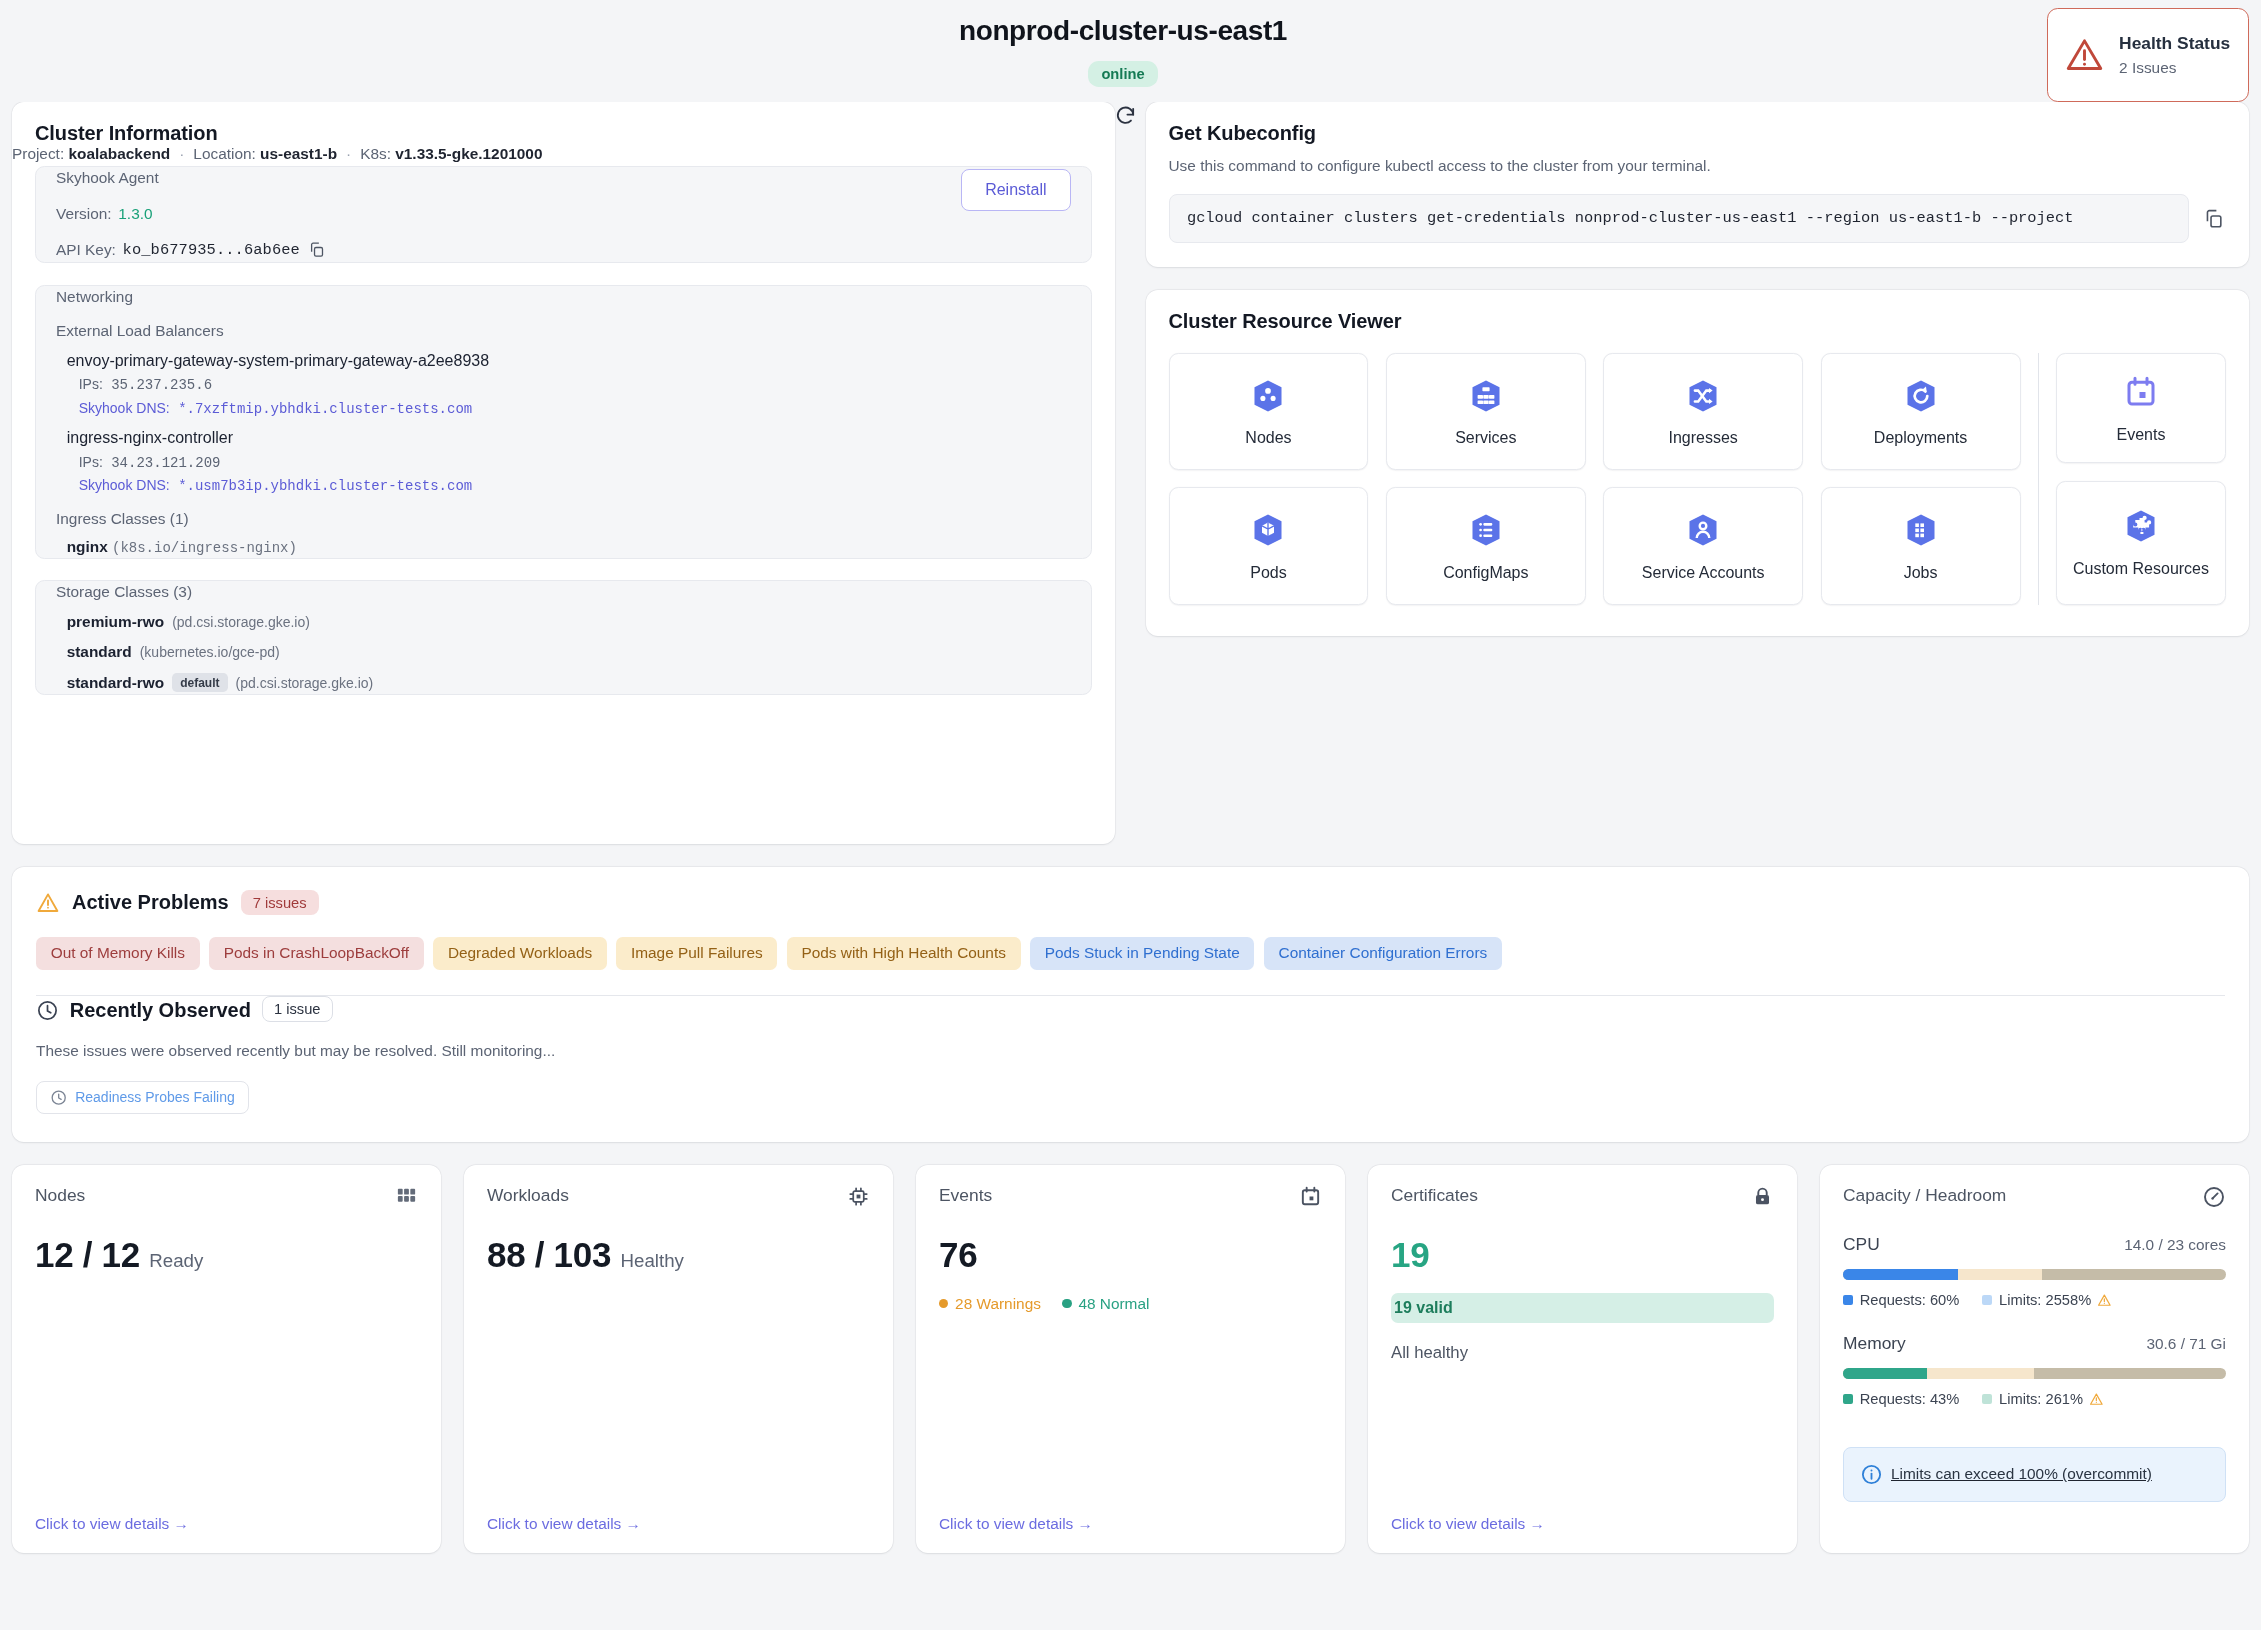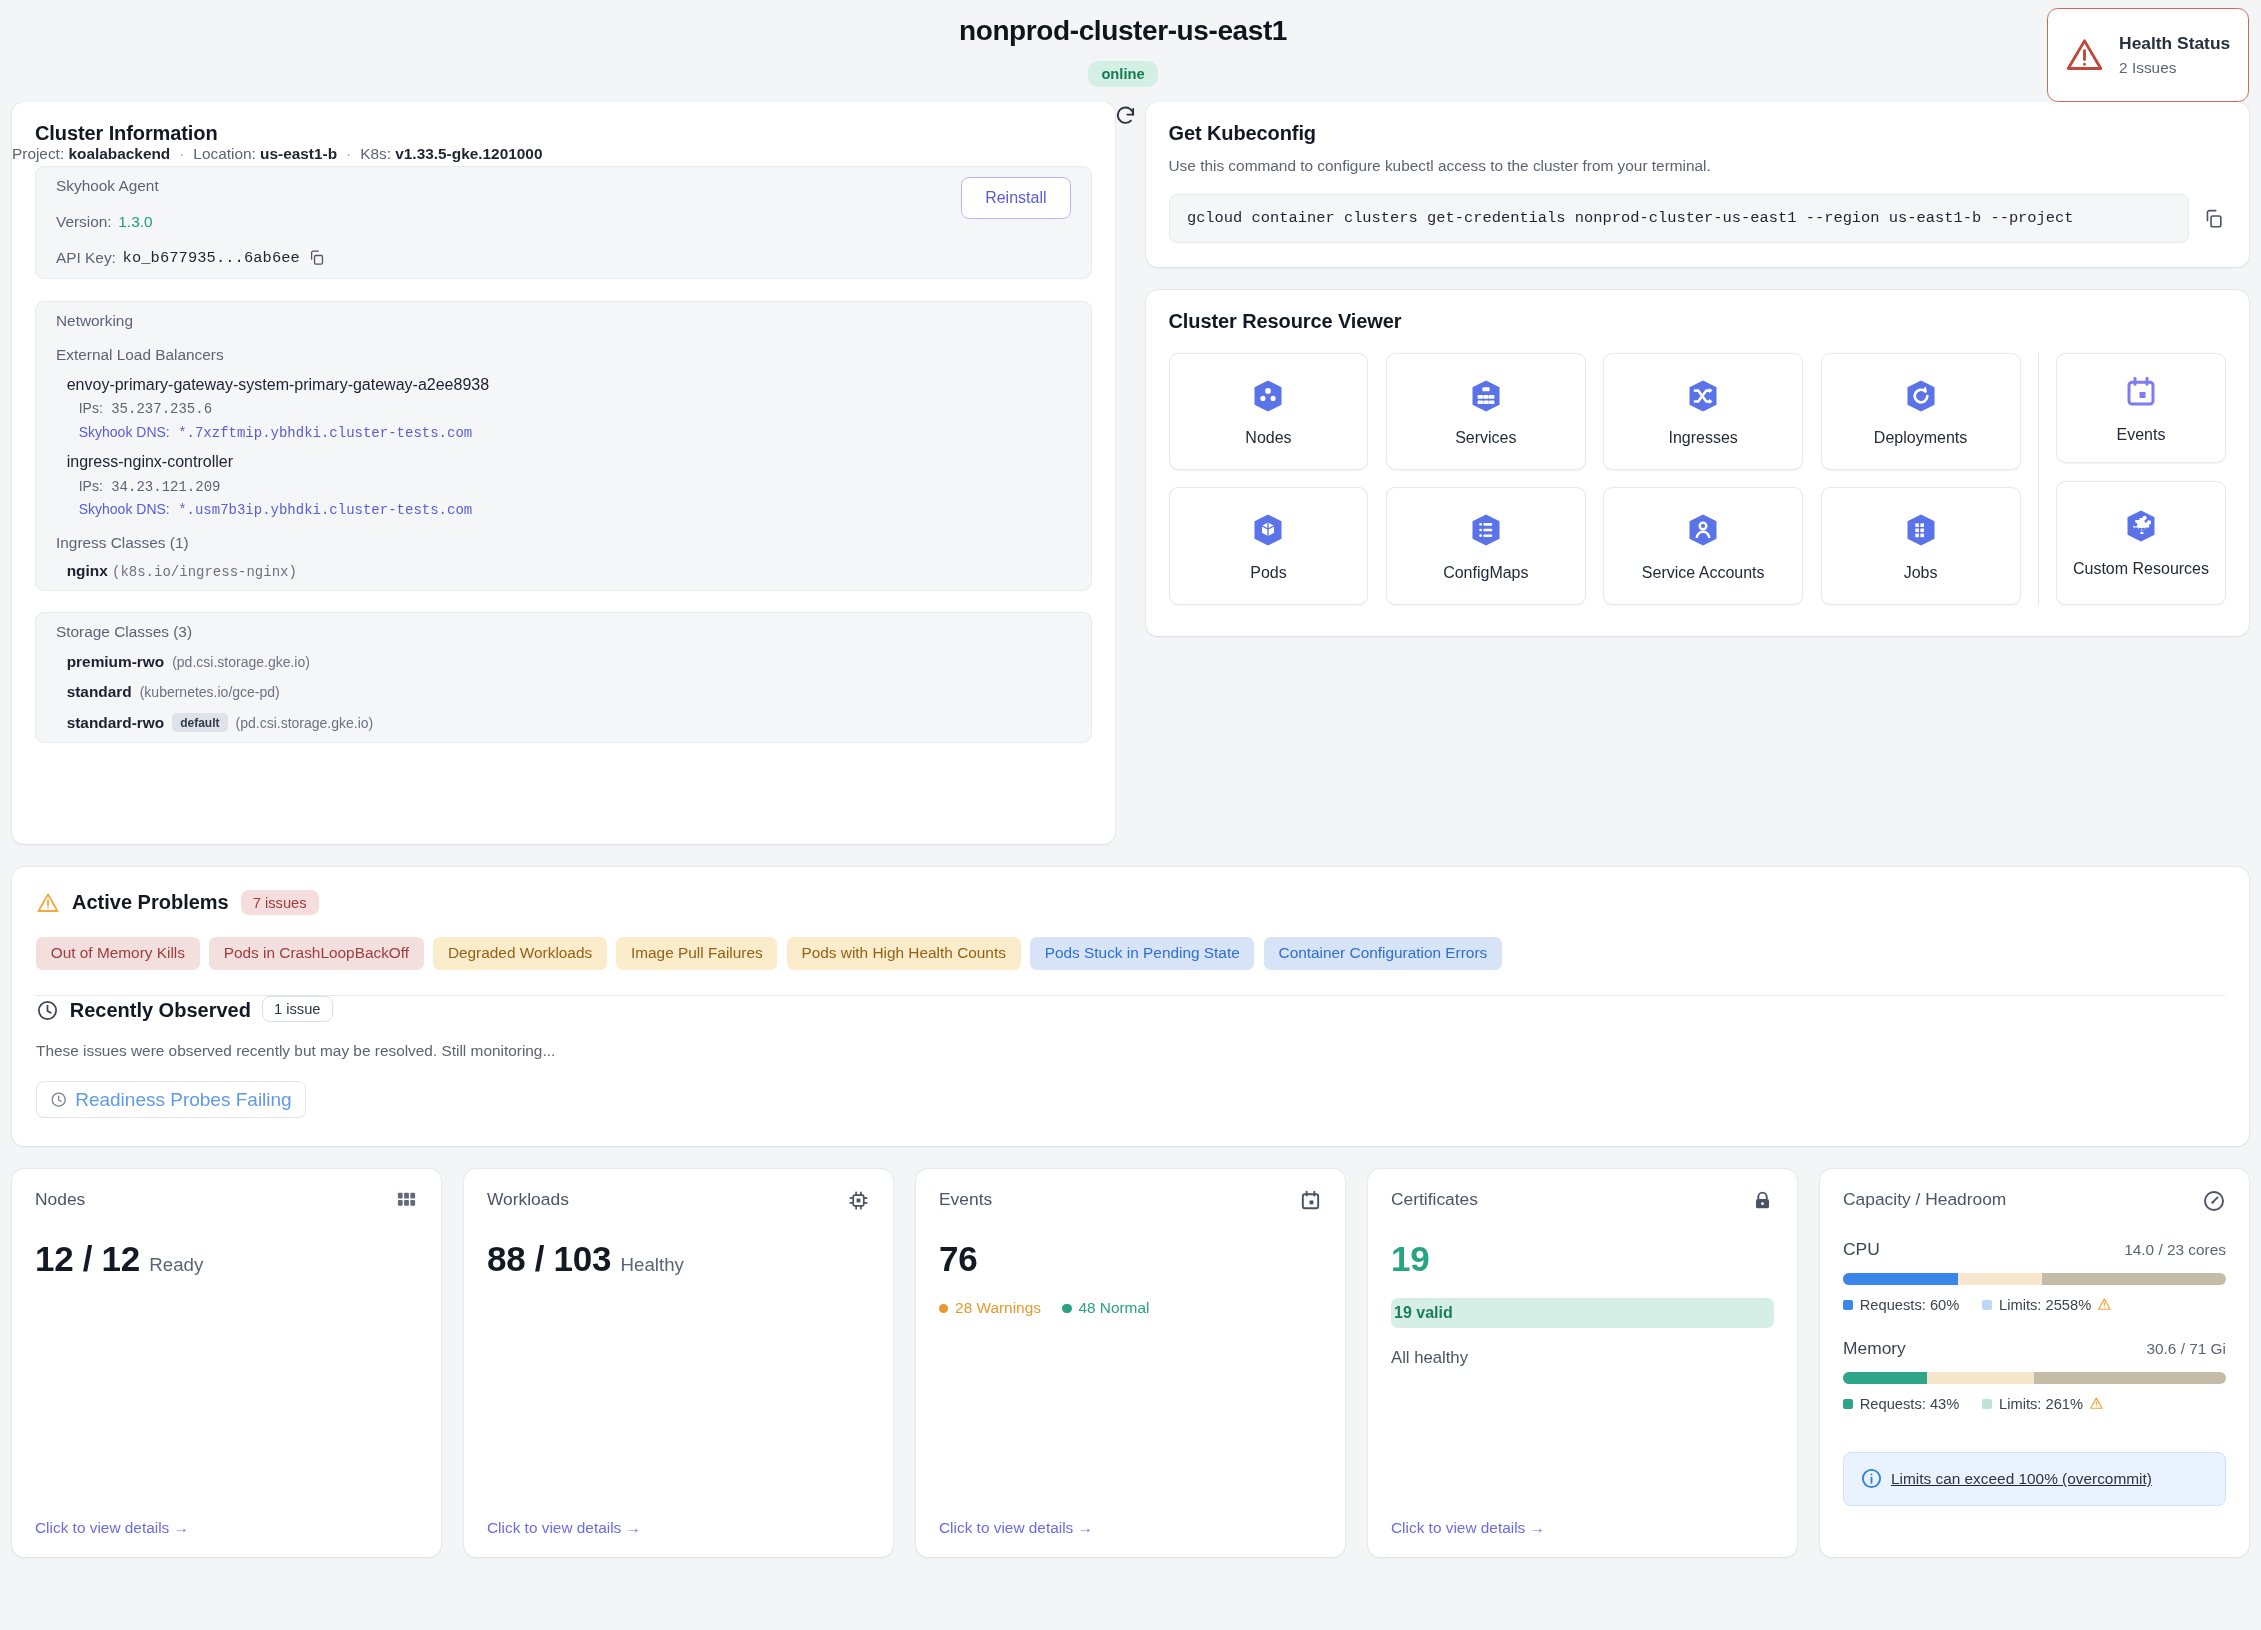--- a/index.html
+++ b/index.html
@@ -55,21 +55,21 @@
   .card {
     background: #fff;
     border-radius: 12px;
     box-shadow: 0 0.7px 2px rgba(16,22,38,0.08), 0 0 0 0.7px rgba(16,22,38,0.045);
   }
   .card-title { font-size: 20px; font-weight: 700; color: #131823; letter-spacing: -0.1px; }
 
   .cluster-info { padding: 20px 23px 27px 23px; min-height: 742px; }
   .subpanel {
     background: #f5f6f8; border: 0.7px solid #e7e9ee; border-radius: 9.4px;
-    margin-top: 21.4px; padding: 10px 20px;
+    margin-top: 21.4px; padding: 2px 20px;
   }
   .sp-label { font-size: 15.4px; color: #5c6474; }
   .agent-row { display: flex; align-items: flex-start; }
   .agent-left { flex: 1; }
   .agent-line { margin-top: 17.4px; font-size: 15.4px; color: #5c6474; display: flex; align-items: center; gap: 6.7px; }
   .version-val { color: #1aa179; font-weight: 500; }
   .apikey-val { font-family: "Liberation Mono", monospace; font-size: 15.4px; color: #1f2430; letter-spacing: 0.1px; }
   .copy-btn { cursor: pointer; display: inline-flex; padding: 1.3px; }
   .reinstall-btn {
     border: 0.7px solid #b9b6f5; color: #5b5bd6; background: #fff;
@@ -135,21 +135,21 @@
   .tag.blue { background: #d7e4f8; color: #2f6fd0; }
 
   .divider-h { height: 0.7px; background: #e5e7ec; margin: 25.4px 0 0 0; }
   .recent-head { display: flex; align-items: flex-end; gap: 10.7px; }
   .recent-desc { font-size: 15.4px; color: #5c6474; margin-top: 20px; }
   .chip-recent {
     display: inline-flex; align-items: center; gap: 7.4px;
     background: #fff; border: 0.7px solid #e2e4ea; border-radius: 8px;
     padding: 6.7px 13.4px; margin-top: 21.4px; cursor: pointer;
   }
-  .chip-recent span.txt { font-size: 19px; color: #5f9ae8; }
+  .chip-recent span.txt { font-size: 14px; color: #5f9ae8; }
 
   
   .stats-row { display: flex; gap: 23px; padding: 23px 12px 12px 12px; }
   .stat-card { flex: 1; background: #fff; border-radius: 12px; padding: 20px 23px 20px 23px;
     box-shadow: 0 0.7px 2px rgba(16,22,38,0.08), 0 0 0 0.7px rgba(16,22,38,0.045);
     min-height: 388px; display: flex; flex-direction: column; cursor: pointer; }
   .stat-head { display: flex; align-items: flex-start; justify-content: space-between; }
   .stat-label { font-size: 17.4px; color: #4d5563; }
   .stat-big { margin-top: 27px; display: flex; align-items: baseline; gap: 9.4px; }
   .stat-num { font-size: 35px; font-weight: 700; color: #141a24; letter-spacing: -0.3px; }

